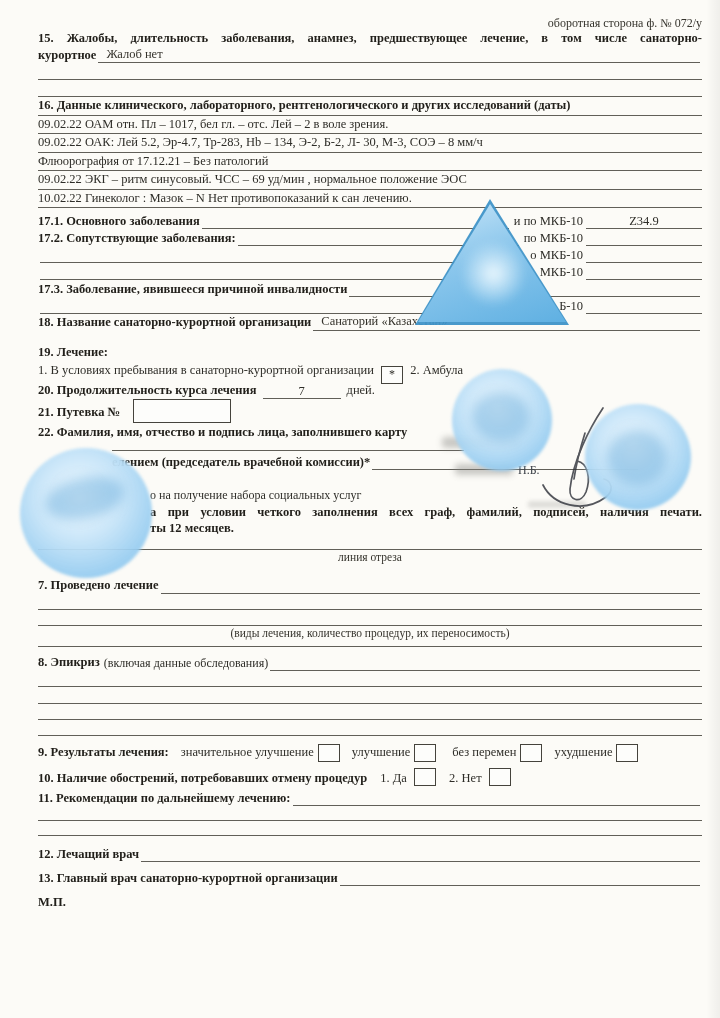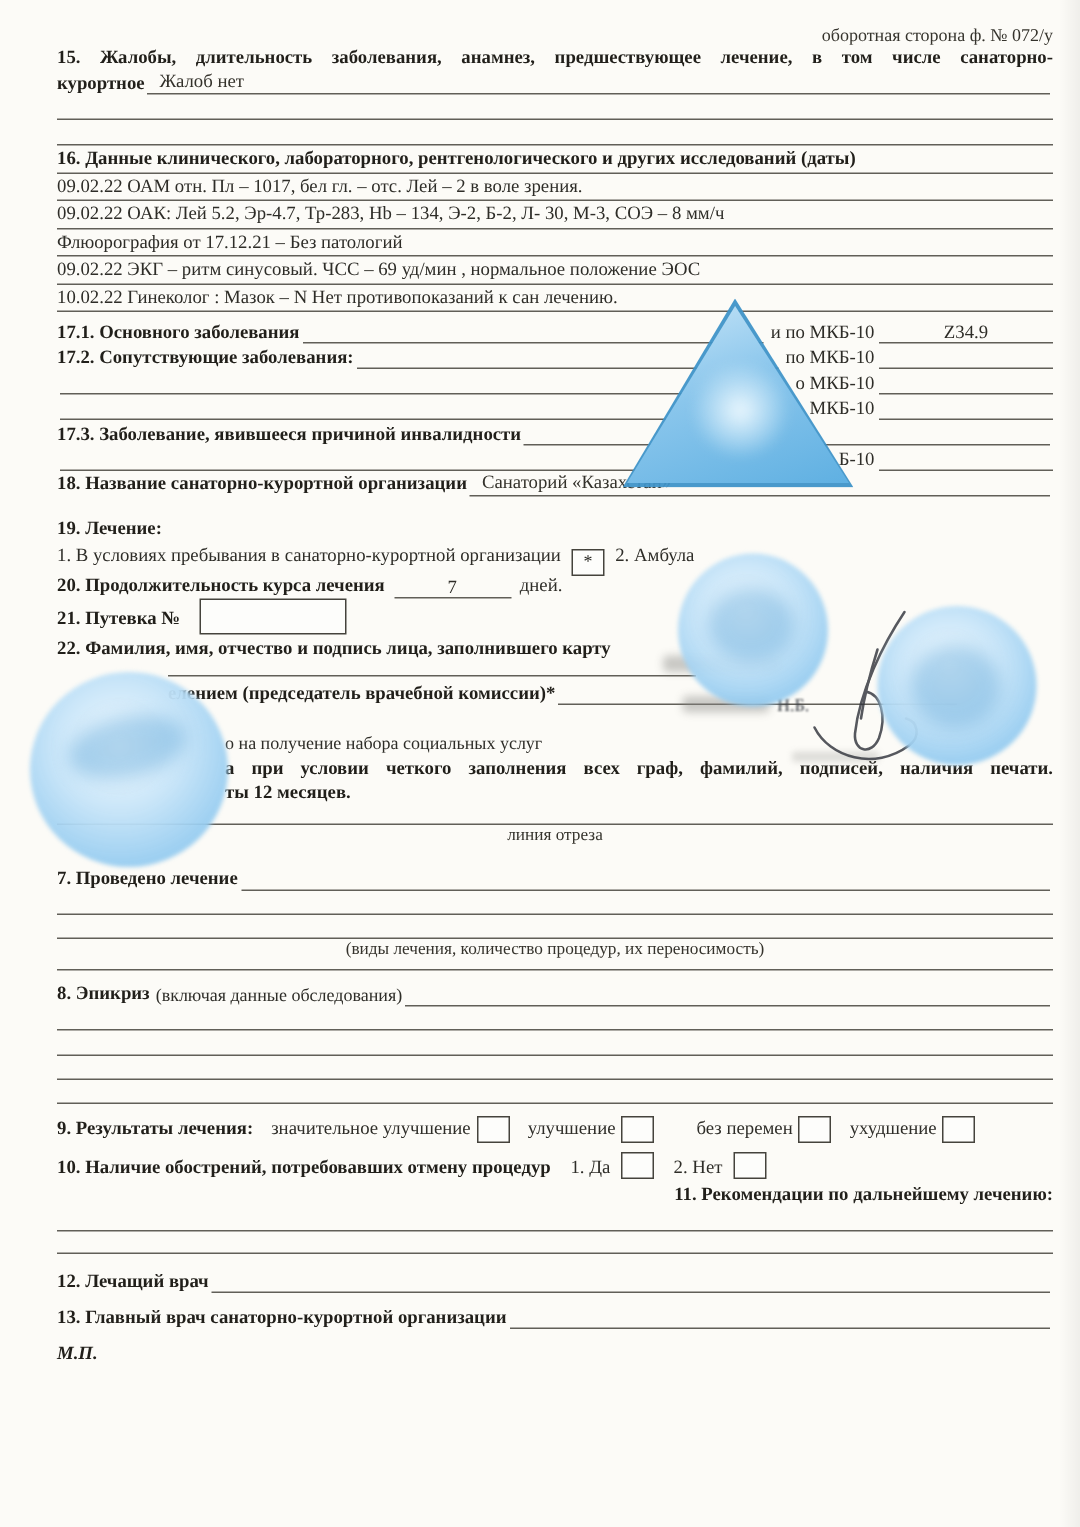--- a/index.html
+++ b/index.html
@@ -164,50 +164,50 @@
   <div class="blank" style="height:15.5px;"></div>
   <div class="blank" style="height:15.5px;"></div>
   <div class="blank" style="height:15px;"></div>
 
   <div class="row" style="height:24px;padding-top:5px;align-items:center;">
     <span class="b">9. Результаты лечения:</span>
     <span style="margin-left:12px;">значительное улучшение</span>
     <span class="cb"></span>
     <span style="margin-left:8px;">улучшение</span>
     <span class="cb"></span>
-    <span style="margin-left:24px;">без перемен</span>
+    <span style="margin-left:12px;">без перемен</span>
     <span class="cb"></span>
     <span style="margin-left:8px;">ухудшение</span>
     <span class="cb"></span>
   </div>
 
   <div style="height:21px;padding-top:3px;">
     <span class="b">10. Наличие обострений, потребовавших отмену процедур</span>
     <span style="margin-left:10px;">1. Да</span>
     <span class="cb"></span>
     <span style="margin-left:6px;">2. Нет</span>
     <span class="cb"></span>
   </div>
 
-  <div class="row" style="height:17px;flex-direction:column;">
+  <div class="row" style="height:17px;">
     <span class="b">11. Рекомендации по дальнейшему лечению:</span>
     <span class="u"></span>
   </div>
   <div class="blank" style="height:14px;"></div>
   <div class="blank" style="height:14px;"></div>
 
   <div class="row" style="margin-top:9px;height:17px;">
     <span class="b">12. Лечащий врач</span>
     <span class="u"></span>
   </div>
   <div class="row" style="margin-top:7px;height:17px;">
     <span class="b">13. Главный врач санаторно-курортной организации</span>
     <span class="u"></span>
   </div>
-  <div class="b" style="margin-top:9px;font-style:italic;">М.П.</div>
+  <div class="b" style="margin-top:9px;">М.П.</div>
 
   <div class="wm" style="left:415px;top:199px;width:154px;height:126px;z-index:4;">
     <div class="tri-border"></div>
     <div class="tri-fill"></div>
     <div class="tri-logo"></div>
   </div>
 
   <div class="wm blob" style="left:452px;top:369px;width:100px;height:102px;z-index:5;"></div>
   <div class="wm blob-mark" style="left:472px;top:392px;width:58px;height:50px;z-index:6;"></div>
 

